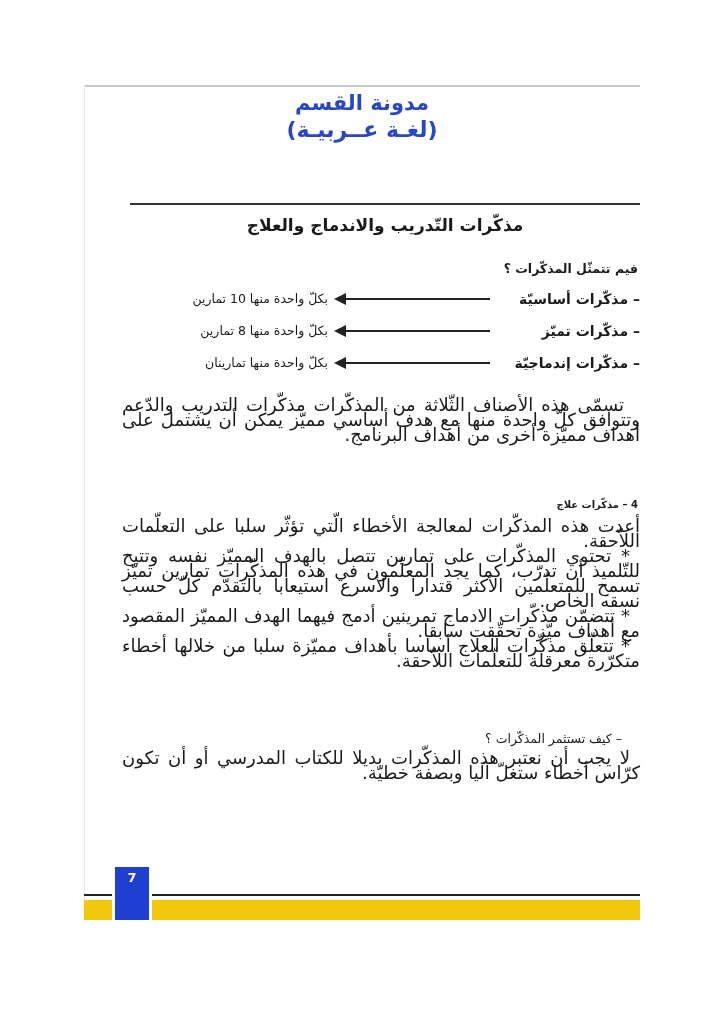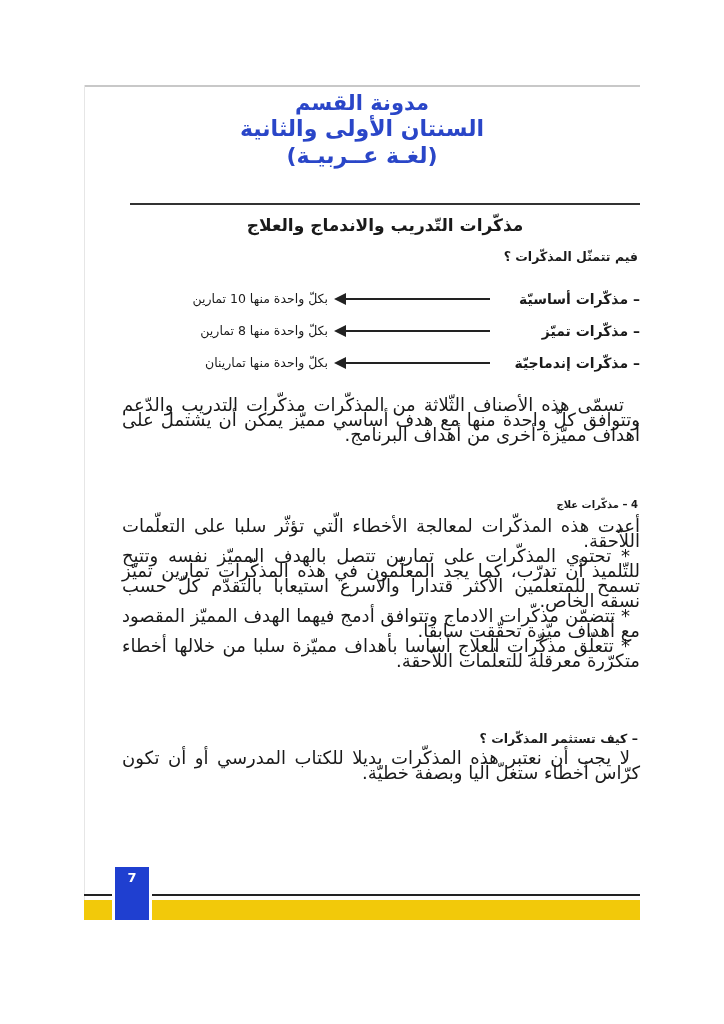--- a/index.html
+++ b/index.html
@@ -21,21 +21,21 @@
   .header .line2 { font-size: 22px; line-height: 26px; }
   .header .line3 { font-size: 22px; line-height: 28px; }
   .section-rule {
     position: absolute; left: 130px; top: 203px; width: 510px; height: 2px; background: #333;
   }
   .section-title {
     position: absolute; left: 130px; top: 212px; width: 510px; text-align: center;
     direction: rtl; font-size: 17px; font-weight: bold; line-height: 26px;
   }
   .question {
-    position: absolute; right: 86px; top: 248px; direction: rtl;
+    position: absolute; right: 86px; top: 260px; direction: rtl;
     font-size: 12.5px; font-weight: bold; line-height: 18px;
   }
   .types { position: absolute; left: 160px; top: 287px; width: 480px; }
   .type-row { position: relative; height: 32px; }
   .type-name {
     position: absolute; right: 0; top: 0; direction: rtl; font-size: 14px;
     font-weight: bold; line-height: 24px; white-space: nowrap;
   }
   .arrow {
     position: absolute; left: 178px; top: 11px; width: 152px; height: 2px; background: #222;
@@ -55,22 +55,22 @@
   .body-text p { margin: 0; }
   .p-intro { top: 397px; }
   .p-intro p:first-child { text-indent: 16px; }
   .subheading {
     position: absolute; right: 86px; top: 494px; direction: rtl; font-size: 10px;
     font-weight: bold; line-height: 22px;
   }
   .p-remedial { top: 518px; }
   .p-remedial .indent { text-indent: 10px; }
   .subheading2 {
-    position: absolute; right: 86px; top: 730px; direction: rtl; font-size: 12.5px;
-    font-weight: bold; line-height: 18px;
+    position: absolute; right: 102px; top: 730px; direction: rtl; font-size: 12.5px;
+    font-weight: normal; line-height: 18px;
   }
   .p-usage { top: 750px; }
   .p-usage p:first-child { text-indent: 10px; }
   .footer-rule {
     position: absolute; left: 84px; top: 894px; width: 556px; height: 2px; background: #222;
   }
   .footer-band {
     position: absolute; left: 84px; top: 900px; width: 556px; height: 20px; background: #f2c90a;
   }
   .page-box {
@@ -80,21 +80,20 @@
   }
 </style>
 </head>
 <body>
 
 <div class="top-rule"></div>
 <div class="left-edge"></div>
 
 <div class="header">
   <div class="line1">مدونة القسم</div>
-  <div class="line2">السنتان الأولى والثانية</div>
   <div class="line3">(لغـة عــربيـة)</div>
 </div>
 
 <div class="section-rule"></div>
 <div class="section-title">مذكّرات التّدريب والاندماج والعلاج</div>
 <div class="question">فيم تتمثّل المذكّرات ؟</div>
 
 <div class="types">
   <div class="type-row">
     <span class="type-name">– مذكّرات أساسيّة</span>
@@ -115,21 +114,21 @@
 
 <div class="body-text p-intro">
   <p>تسمّى هذه الأصناف الثّلاثة من المذكّرات مذكّرات التدريب والدّعم وتتوافق كلّ واحدة منها مع هدف أساسي مميّز يمكن أن يشتمل على أهداف مميّزة أخرى من أهداف البرنامج.</p>
 </div>
 
 <div class="subheading">4 – مذكّرات علاج</div>
 
 <div class="body-text p-remedial">
   <p>أعدت هذه المذكّرات لمعالجة الأخطاء الّتي تؤثّر سلبا على التعلّمات اللاّحقة.</p>
   <p class="indent">* تحتوي المذكّرات على تمارين تتصل بالهدف المميّز نفسه وتتيح للتّلميذ أن تدرّب، كما يجد المعلّمون في هذه المذكّرات تمارين تميّز تسمح للمتعلّمين الأكثر قتدارا والأسرع استيعابا بالتقدّم كلّ حسب نسقه الخاص.</p>
-  <p class="indent">* تتضمّن مذكّرات الادماج وتتوافق أدمج فيهما الهدف المميّز المقصود مع أهداف ميّزة تحقّقت سابقا.</p>
+  <p class="indent">* تتضمّن مذكّرات الادماج تمرينين أدمج فيهما الهدف المميّز المقصود مع أهداف ميّزة تحقّقت سابقا.</p>
   <p class="indent">* تتعلّق مذكّرات العلاج أساسا بأهداف مميّزة سلبا من خلالها أخطاء متكرّرة معرقلة للتعلّمات اللاّحقة.</p>
 </div>
 
 <div class="subheading2">– كيف تستثمر المذكّرات ؟</div>
 <div class="body-text p-usage">
   <p>لا يجب أن نعتبر هذه المذكّرات بديلا للكتاب المدرسي أو أن تكون كرّاس أخطاء ستغلّ آليا وبصفة خطيّة.</p>
 </div>
 
 <div class="footer-rule"></div>
 <div class="footer-band"></div>

